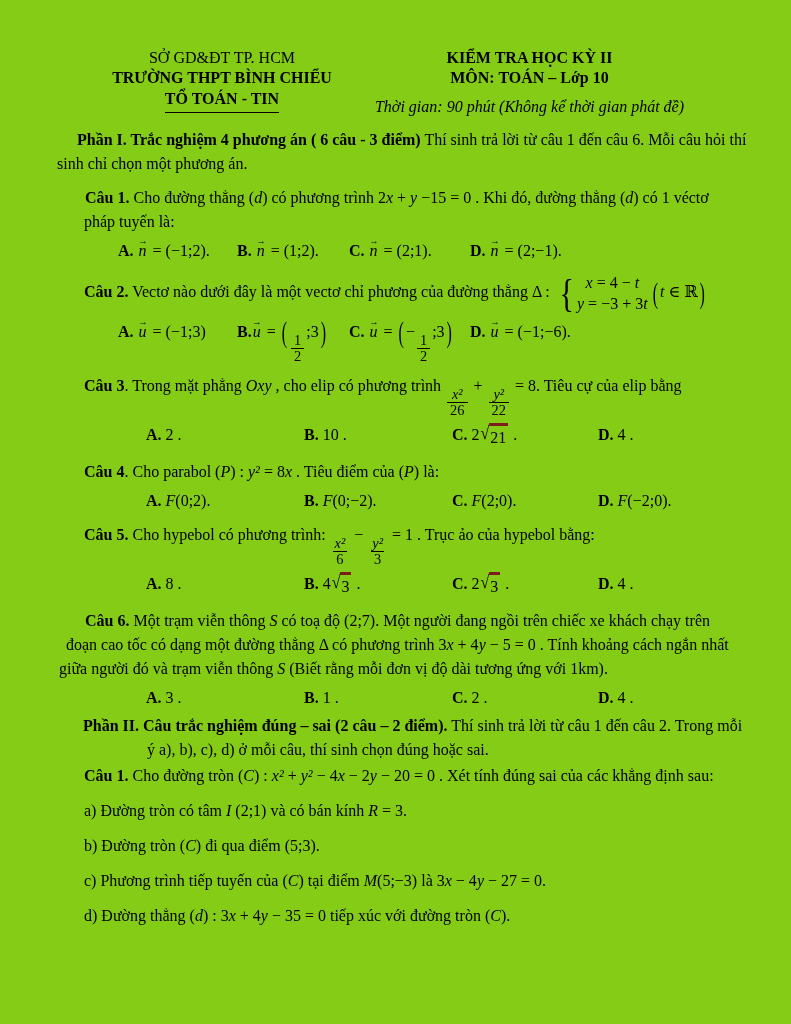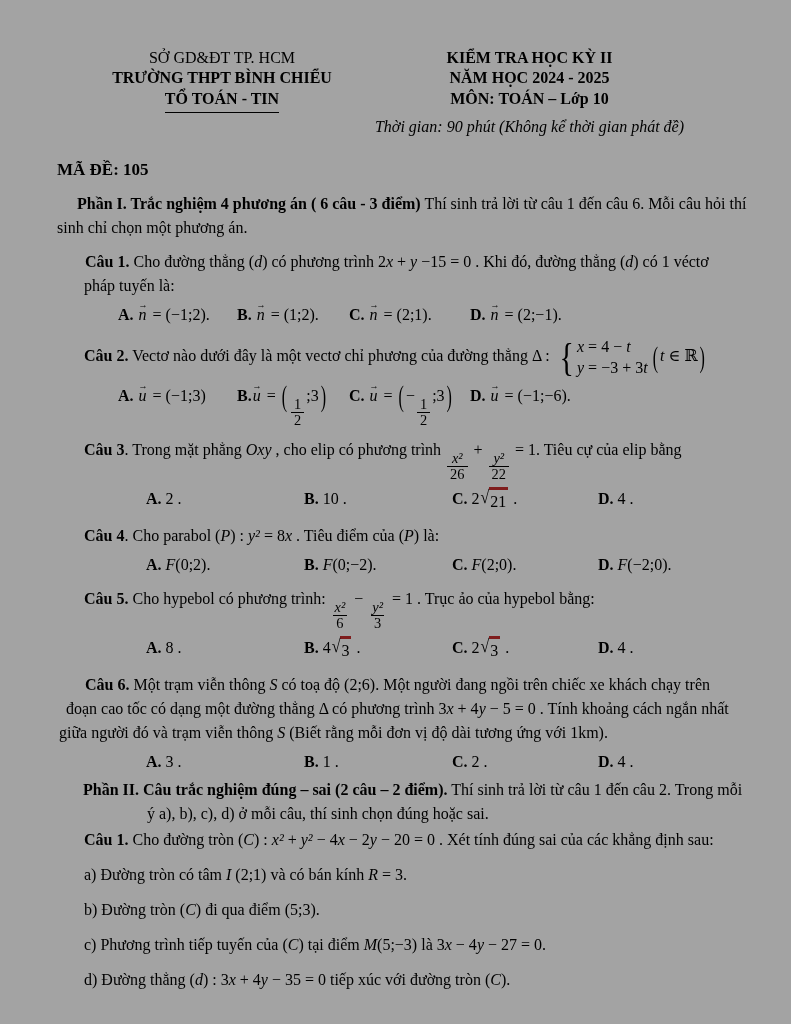--- a/index.html
+++ b/index.html
@@ -1,18 +1,18 @@
 <!DOCTYPE html>
 <html><head>
 <meta charset="utf-8">
 <style>
   html,body{margin:0;padding:0;background:#ffffff;}
   .page{
     width:791px;height:1024px;box-sizing:border-box;
-    padding:48px 57px 0 57px;overflow:hidden;background:#a3a3a3;color:#000;
+    padding:48px 57px 0 57px;overflow:hidden;background:#84cc16;color:#000;
     font-family:"Liberation Serif","DejaVu Serif",serif;
     font-size:16px;line-height:1.5;
   }
   .b{font-weight:bold;}
   .i2{font-style:italic;}
   .u{display:inline-block;border-bottom:1.6px solid #000;padding-bottom:3px;}
   
   .hdr{display:flex;align-items:flex-start;}
   .hl{width:290px;margin-left:20px;text-align:center;line-height:1.28;}
   .hr{width:325px;text-align:center;line-height:1.28;}
@@ -39,42 +39,40 @@
   .sqrt .rd{display:inline-block;transform:scaleY(1.12);transform-origin:bottom;}
   .sqrt .rad{border-top:3px solid #7f1d1d;padding:0 2px 0 1px;}
   .vec{font-style:italic;position:relative;display:inline-block;margin:0 2px 0 1px;}
   .vec::before{content:"\2192";position:absolute;left:55%;top:-0.66em;
                transform:translateX(-50%) scaleX(0.85);font-size:0.68em;font-style:normal;}
   .bigp{display:inline-block;transform:scaleY(1.85);vertical-align:-0.06em;
         font-weight:400;margin:0 2px;}
   .sys{display:inline-flex;align-items:center;vertical-align:middle;margin:0 3px;}
   .sys .brace{font-size:2.5em;font-weight:300;line-height:0.8;display:inline-block;
               transform:scaleX(0.75);margin-right:1px;}
-  .sys .rows{display:inline-flex;flex-direction:column;text-align:left;line-height:1.3;}
+  .sys .rows{display:inline-flex;flex-direction:column;text-align:center;line-height:1.3;}
 </style>
 </head>
 <body>
 
 <div class="page">
 
   <div class="hdr">
     <div class="hl">
       <div>SỞ GD&amp;ĐT TP. HCM</div>
       <div class="b">TRƯỜNG THPT BÌNH CHIỂU</div>
       <div class="b"><span class="u">TỔ TOÁN - TIN</span></div>
     </div>
     <div class="hr">
       <div class="b">KIỂM TRA HỌC KỲ II</div>
-      <div class="b">NĂM HỌC 2024 - 2025</div>
       <div class="b">MÔN: TOÁN – Lớp 10</div>
       <div class="time">Thời gian: 90 phút (Không kể thời gian phát đề)</div>
     </div>
   </div>
 
-  <div class="code">MÃ ĐỀ: 105</div>
 
   <div id="content">
       <div class="sec">
         <div class="ln" style="margin-left: 20px;"><span class="b">Phần I.  Trắc nghiệm 4 phương án ( 6 câu - 3 điểm)</span><span> Thí sinh trả lời từ câu 1 đến câu 6. Mỗi câu hỏi thí</span></div>
         <div class="ln" style=""><span>sinh chỉ chọn một phương án.</span></div>
       </div>
       <div class="q">
         <div class="ln" style="margin-left: 28px;"><span class="b">Câu 1.</span><span> Cho đường thẳng (</span><span class="i2">d</span><span>) có phương trình 2</span><span class="i2">x</span><span> + </span><span class="i2">y</span><span> −15 = 0 . Khi đó, đường thẳng (</span><span class="i2">d</span><span>) có 1 véctơ</span></div>
         <div class="ln" style="margin-left: 27px;"><span>pháp tuyến là:</span></div>
         <div class="opts narrow">
@@ -105,21 +103,21 @@
           <div class="opt"><span class="b">D. </span><span class="vec">u</span><span> = (−1;−6).</span></div>
         </div>
       </div>
       <div class="q">
         <div class="ln" style="margin-left: 27px;"><span class="b">Câu 3</span><span>. Trong mặt phẳng </span><span class="i2">Oxy</span><span> , cho elip có phương trình </span><span class="frac">
             <span class="fn i2">x²</span>
             <span class="fd">26</span>
           </span><span> + </span><span class="frac">
             <span class="fn i2">y²</span>
             <span class="fd">22</span>
-          </span><span> = 1. Tiêu cự của elip bằng</span></div>
+          </span><span> = 8. Tiêu cự của elip bằng</span></div>
         <div class="opts wide">
           <div class="opt"><span class="b">A. </span><span>2 .</span></div>
           <div class="opt"><span class="b">B. </span><span>10 .</span></div>
           <div class="opt"><span class="b">C. </span><span>2</span><span class="sqrt">
               <span class="rd">√</span>
               <span class="rad">21</span>
             </span><span> .</span></div>
           <div class="opt"><span class="b">D. </span><span>4 .</span></div>
         </div>
       </div>
@@ -147,21 +145,21 @@
               <span class="rad">3</span>
             </span><span> .</span></div>
           <div class="opt"><span class="b">C. </span><span>2</span><span class="sqrt">
               <span class="rd">√</span>
               <span class="rad">3</span>
             </span><span> .</span></div>
           <div class="opt"><span class="b">D. </span><span>4 .</span></div>
         </div>
       </div>
       <div class="q">
-        <div class="ln" style="margin-left: 28px;"><span class="b">Câu 6.</span><span>  Một trạm viễn thông </span><span class="i2">S</span><span> có toạ độ (2;6). Một người đang ngồi trên chiếc xe khách chạy trên</span></div>
+        <div class="ln" style="margin-left: 28px;"><span class="b">Câu 6.</span><span>  Một trạm viễn thông </span><span class="i2">S</span><span> có toạ độ (2;7). Một người đang ngồi trên chiếc xe khách chạy trên</span></div>
         <div class="ln" style="margin-left: 9px;"><span>đoạn cao tốc có dạng một đường thẳng Δ có phương trình 3</span><span class="i2">x</span><span> + 4</span><span class="i2">y</span><span> − 5 = 0 . Tính khoảng cách ngắn nhất</span></div>
         <div class="ln" style="margin-left: 2px;"><span>giữa người đó và trạm viễn thông </span><span class="i2">S</span><span> (Biết rằng mỗi đơn vị độ dài tương ứng với 1km).</span></div>
         <div class="opts wide">
           <div class="opt"><span class="b">A. </span><span>3 .</span></div>
           <div class="opt"><span class="b">B. </span><span>1 .</span></div>
           <div class="opt"><span class="b">C. </span><span>2 .</span></div>
           <div class="opt"><span class="b">D. </span><span>4 .</span></div>
         </div>
       </div>
       <div class="p2h">

